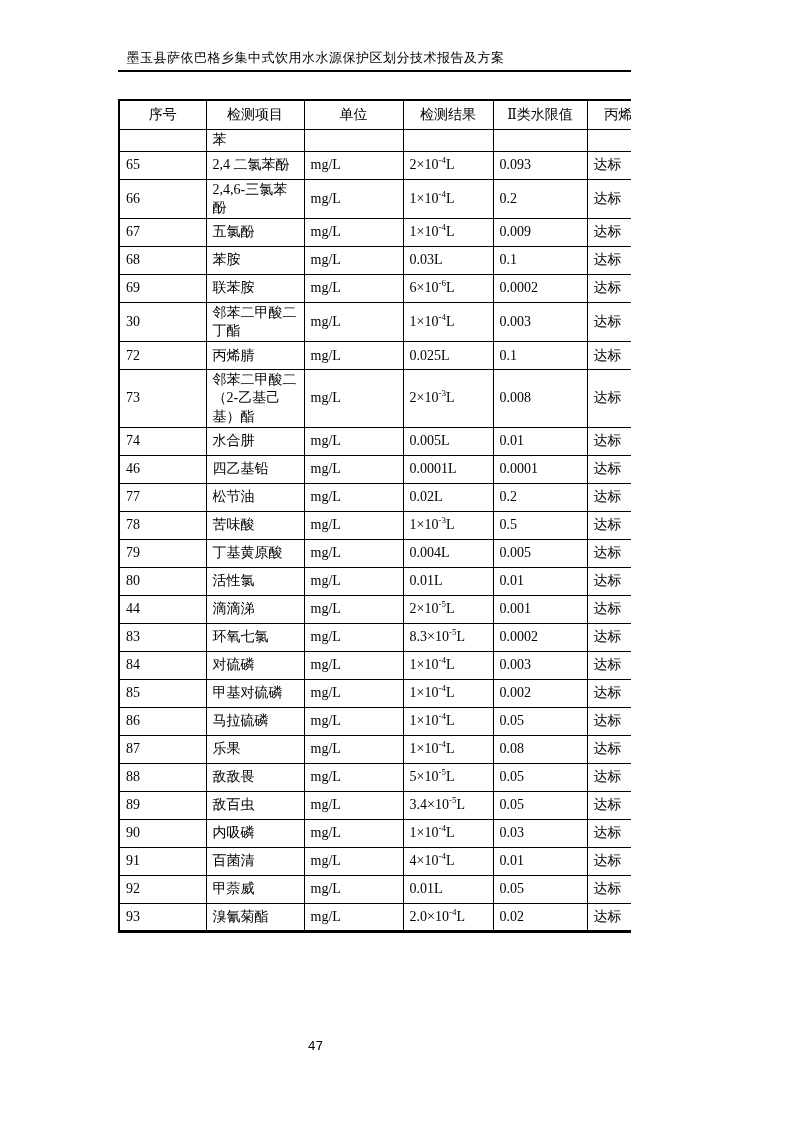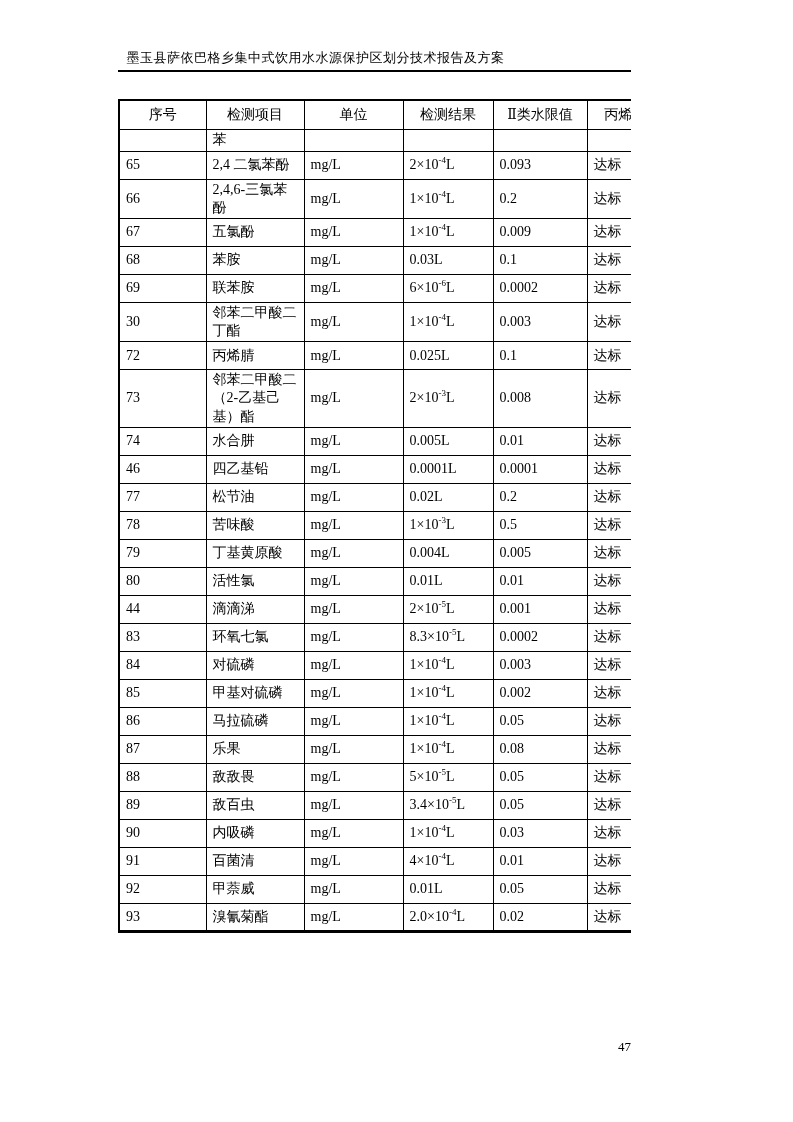--- a/index.html
+++ b/index.html
@@ -67,22 +67,23 @@
   .data-table tbody tr.section-row { height: 22px; }
   .result-cell sup {
     font-size: 9px;
     line-height: 0;
   }
   .page-number {
     position: absolute;
     top: 1039px;
     left: 0;
     right: 0;
-    text-align: right;
+    text-align: center;
     font-size: 13px;
+    font-family: Liberation Mono, monospace;
   }
 </style>
 </head>
 <body>
 
 <div class="page">
 
   <div class="doc-header-title">墨玉县萨依巴格乡集中式饮用水水源保护区划分技术报告及方案</div>
 
   <div class="doc-header-rule"></div>

